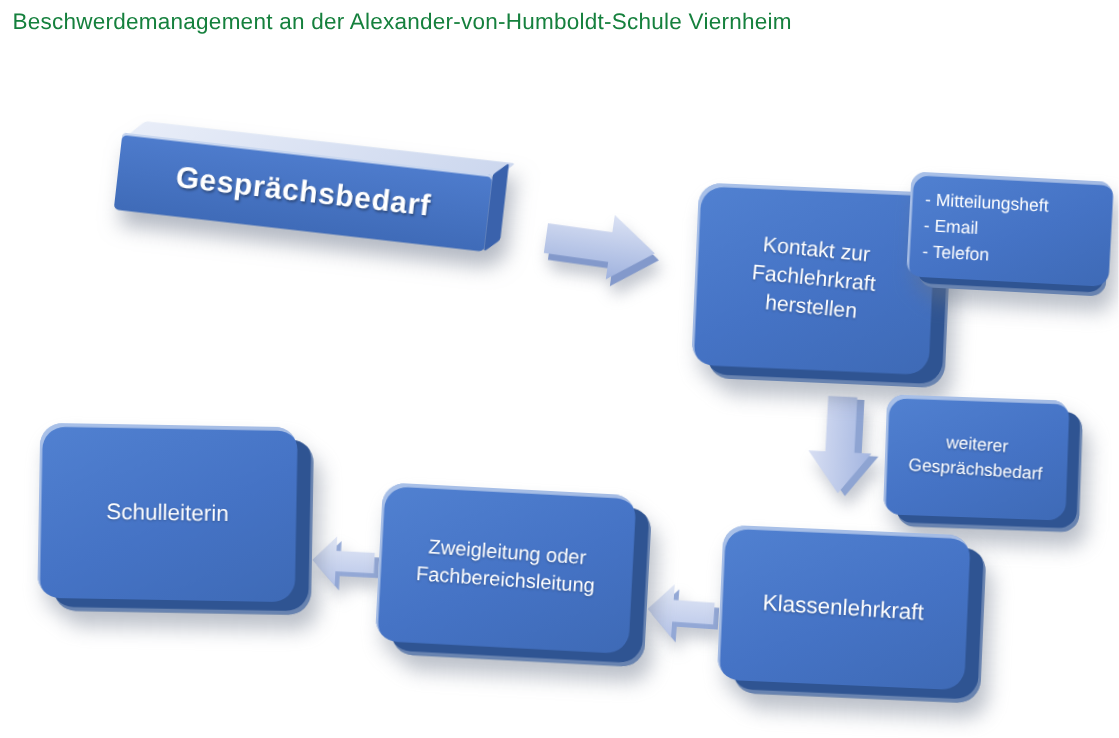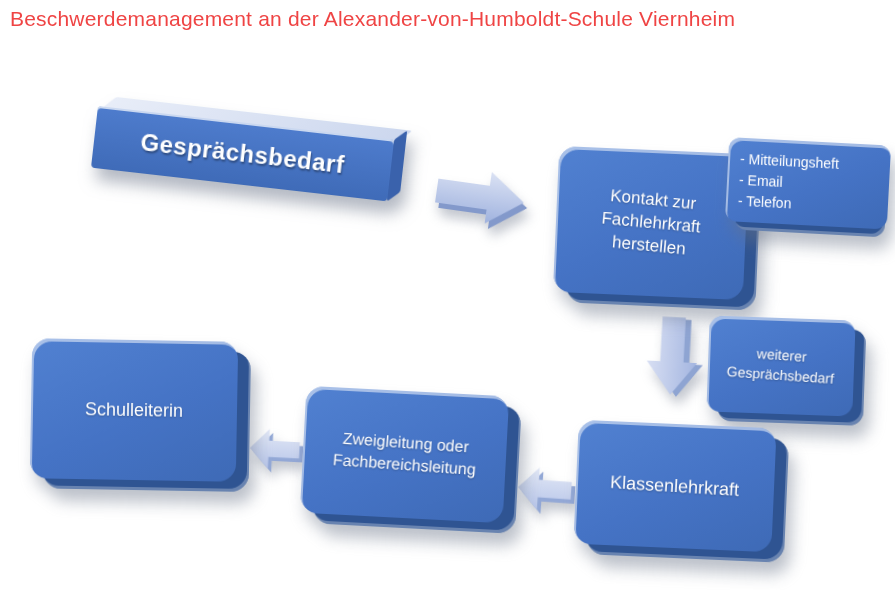--- a/index.html
+++ b/index.html
@@ -1,19 +1,19 @@
 <!DOCTYPE html>
 <html><head>
 <meta charset="utf-8">
 <style>
   html,body{margin:0;padding:0;}
   body{background:#ffffff;font-family:"Liberation Sans",sans-serif;}
   .canvas{position:relative;width:895px;height:590px;background:#ffffff;overflow:hidden;}
 
-  .title{position:absolute;left:10px;top:7px;font-size:21px;color:#ef4444;letter-spacing:.2px;}
+  .title{position:absolute;left:10px;top:7px;font-size:18px;color:#15803d;letter-spacing:.2px;}
 
   
   .node{position:absolute;--r:18px;--dx:13px;--dy:10px;z-index:2;
         filter:drop-shadow(6px 12px 8px rgba(105,115,135,.45));}
   .node .back{position:absolute;left:0;top:0;width:100%;height:100%;border-radius:var(--r);
         background:#2f5492;transform:translate(var(--dx),var(--dy));
         box-shadow:inset -2px -3px 0 rgba(255,255,255,.28);}
   .node .face{position:absolute;left:0;top:0;width:100%;height:100%;border-radius:var(--r);
         background:linear-gradient(155deg,#5181d1 0%,#4573c5 55%,#3e6ab6 100%);
         box-shadow:inset 2px 3px 0 rgba(255,255,255,.5);

